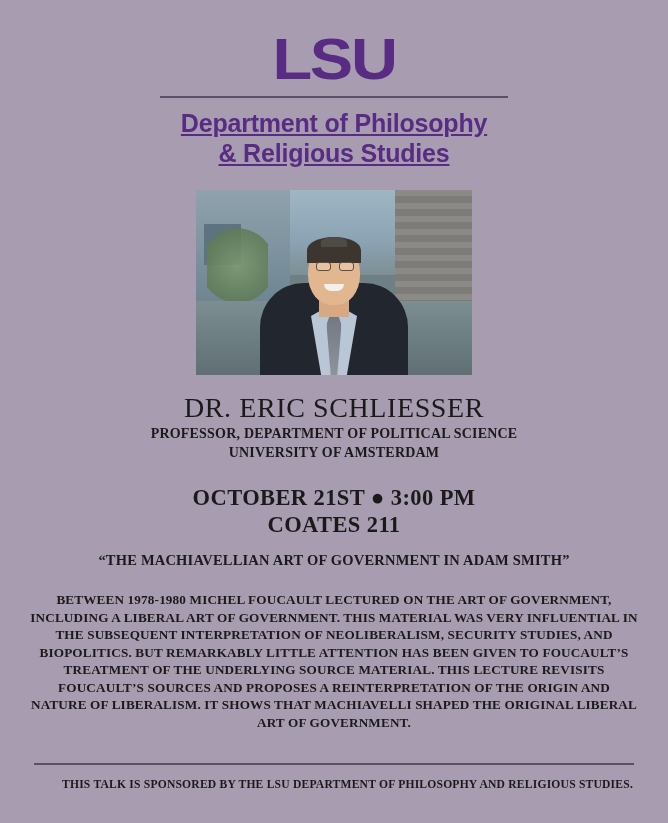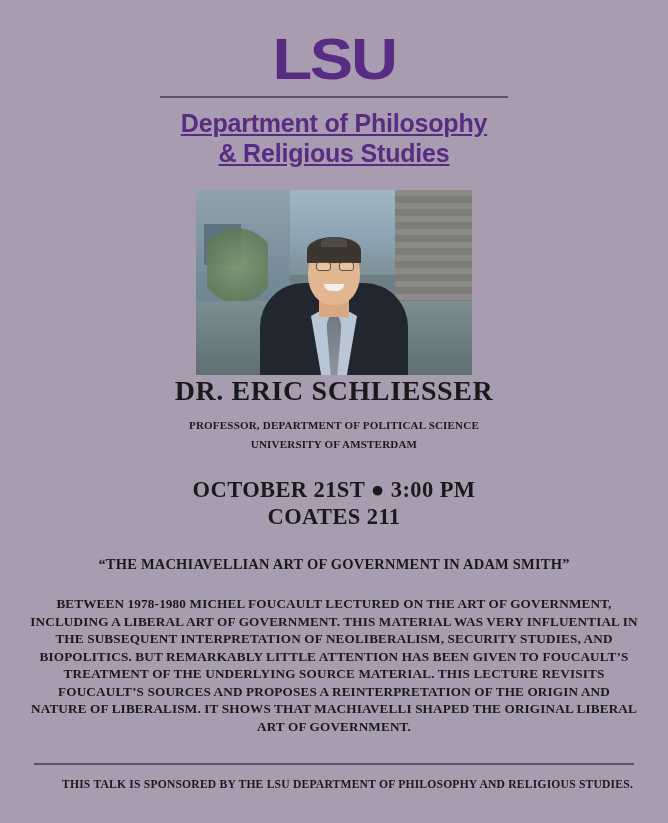--- a/index.html
+++ b/index.html
@@ -142,43 +142,43 @@
   }
   .ph-glint-l { left: 50%; margin-left: -18px; }
   .ph-glint-r { left: 50%; margin-left: 5px; }
   .ph-mouth {
     position: absolute; left: 50%; bottom: 84px; transform: translateX(-50%);
     width: 20px; height: 7px; background: #f2f0ee; border-radius: 0 0 10px 10px;
   }
 
   
   .name {
+    margin-top: 17px;
     font-size: 28px;
     letter-spacing: 0.6px;
-    font-weight: bold;
+    font-weight: normal;
     text-align: center;
   }
   .affil {
-    margin-top: 9px;
-    font-size: 11px;
+    font-size: 14px;
     font-weight: bold;
     line-height: 19px;
     text-align: center;
     letter-spacing: 0.2px;
   }
   .when {
     margin-top: 22px;
     font-size: 22.5px;
     font-weight: bold;
     line-height: 27px;
     text-align: center;
     letter-spacing: 0.4px;
   }
   .talk-title {
-    margin-top: 26px;
+    margin-top: 14px;
     font-size: 14.5px;
     font-weight: bold;
     text-align: center;
     letter-spacing: 0.2px;
   }
   .abstract {
     margin-top: 22px;
     width: 610px;
     font-size: 13.2px;
     font-weight: bold;

